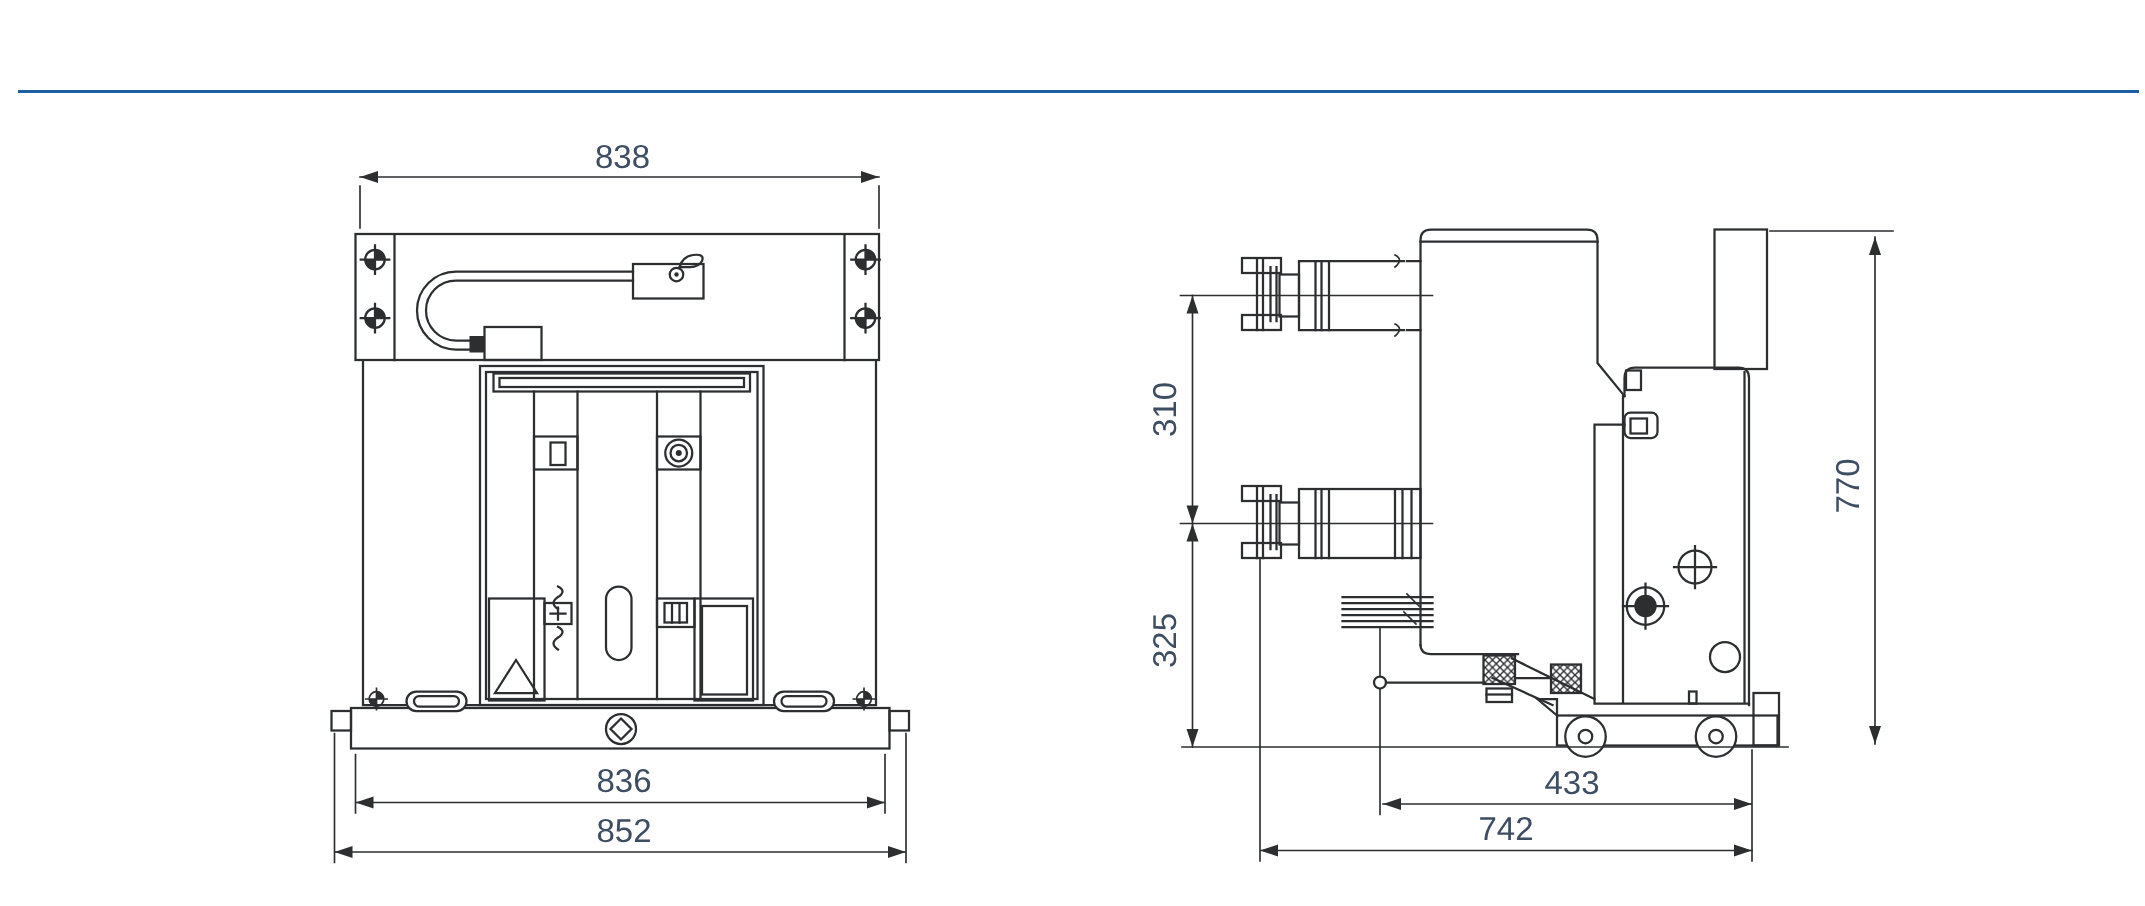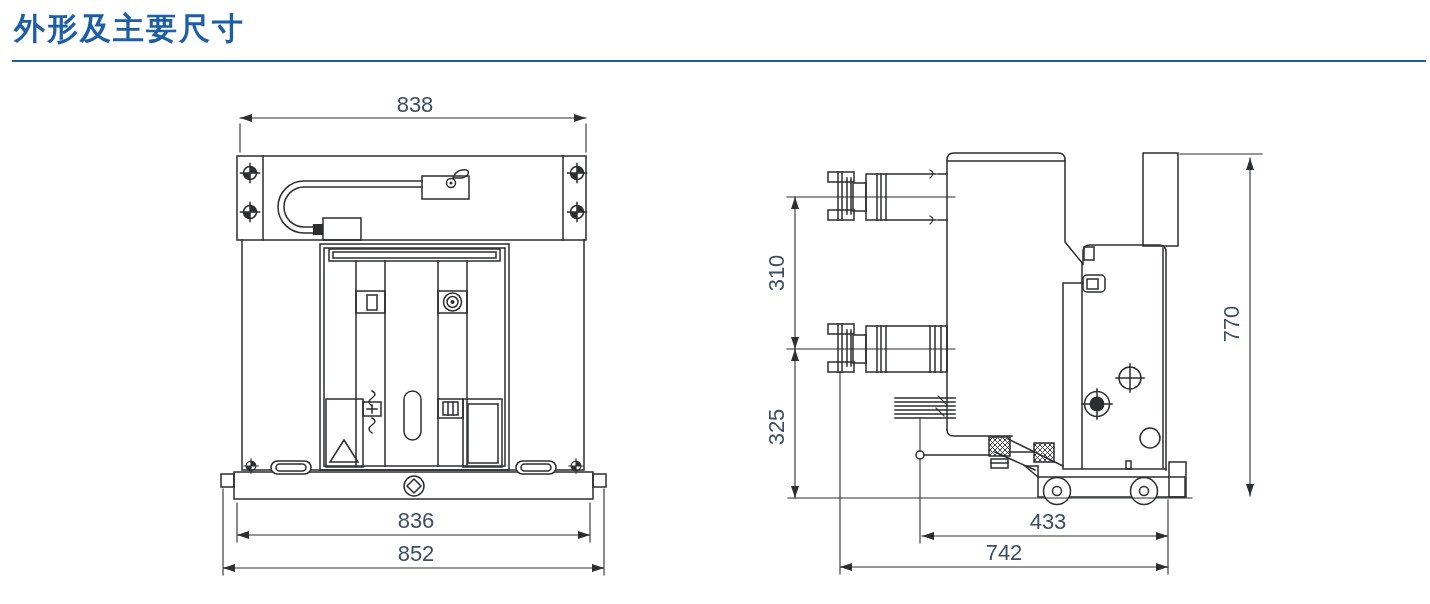--- a/index.html
+++ b/index.html
@@ -14,21 +14,20 @@
   .thin{stroke-width:1.1;}
   .fl{fill:var(--line);stroke:none;}
   .wf{fill:#fff;}
   .dim{font-family:"Liberation Sans",sans-serif;font-size:22px;fill:var(--dimtext);
        text-anchor:middle;stroke:none;}
 </style>
 </head>
 <body>
 
 <div class="page">
-  <h1 class="title">外形及主要尺寸</h1>
   <div class="rule"></div>
 
   <svg width="1430" height="604" viewBox="0 0 1430 604">
     <defs>
       <pattern id="xh" patternUnits="userSpaceOnUse" width="5" height="5">
         <path d="M0,0 L5,5 M5,0 L0,5" stroke="#2c2e30" stroke-width="0.9"></path>
       </pattern>
       <g id="tgt">
         <circle r="6.5"></circle>
         <path d="M-9.5,0 H9.5 M0,-9.5 V9.5"></path>

